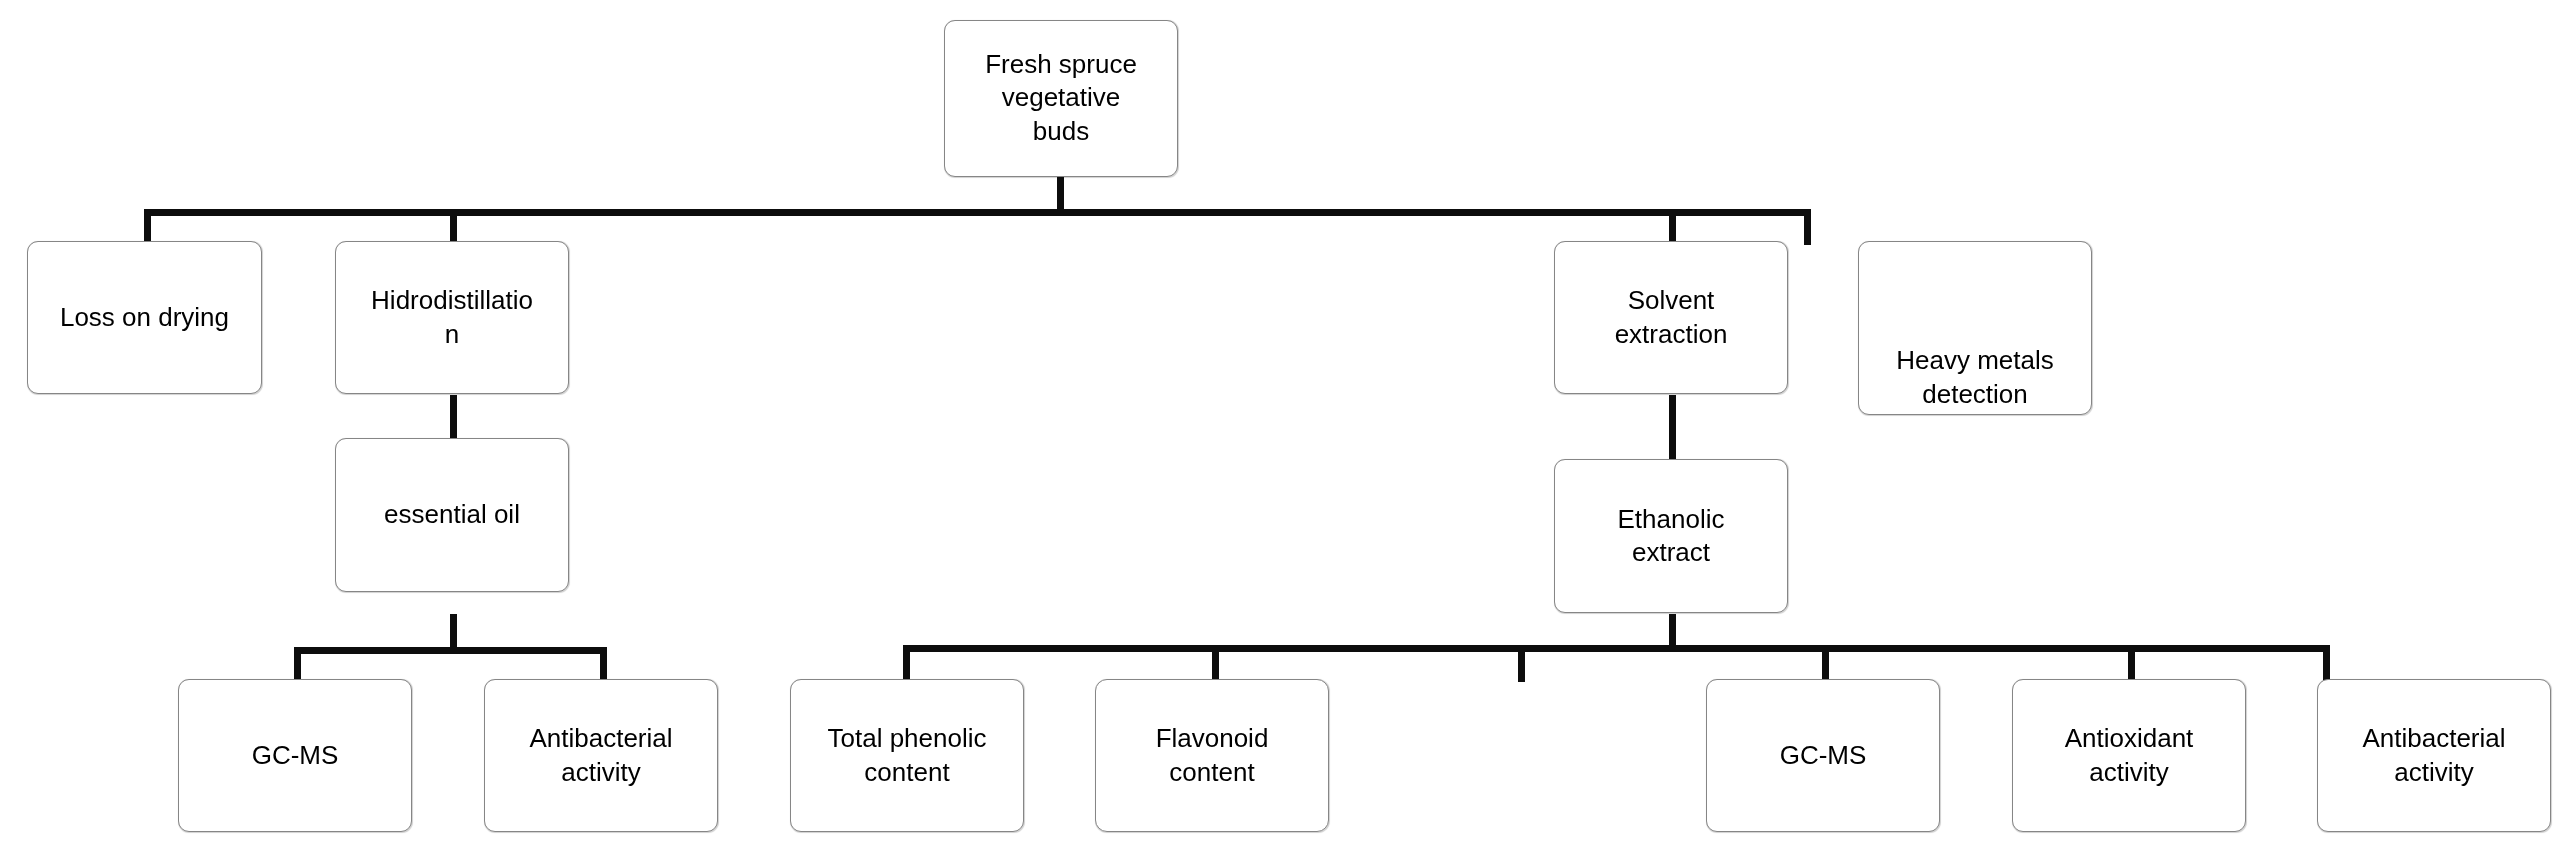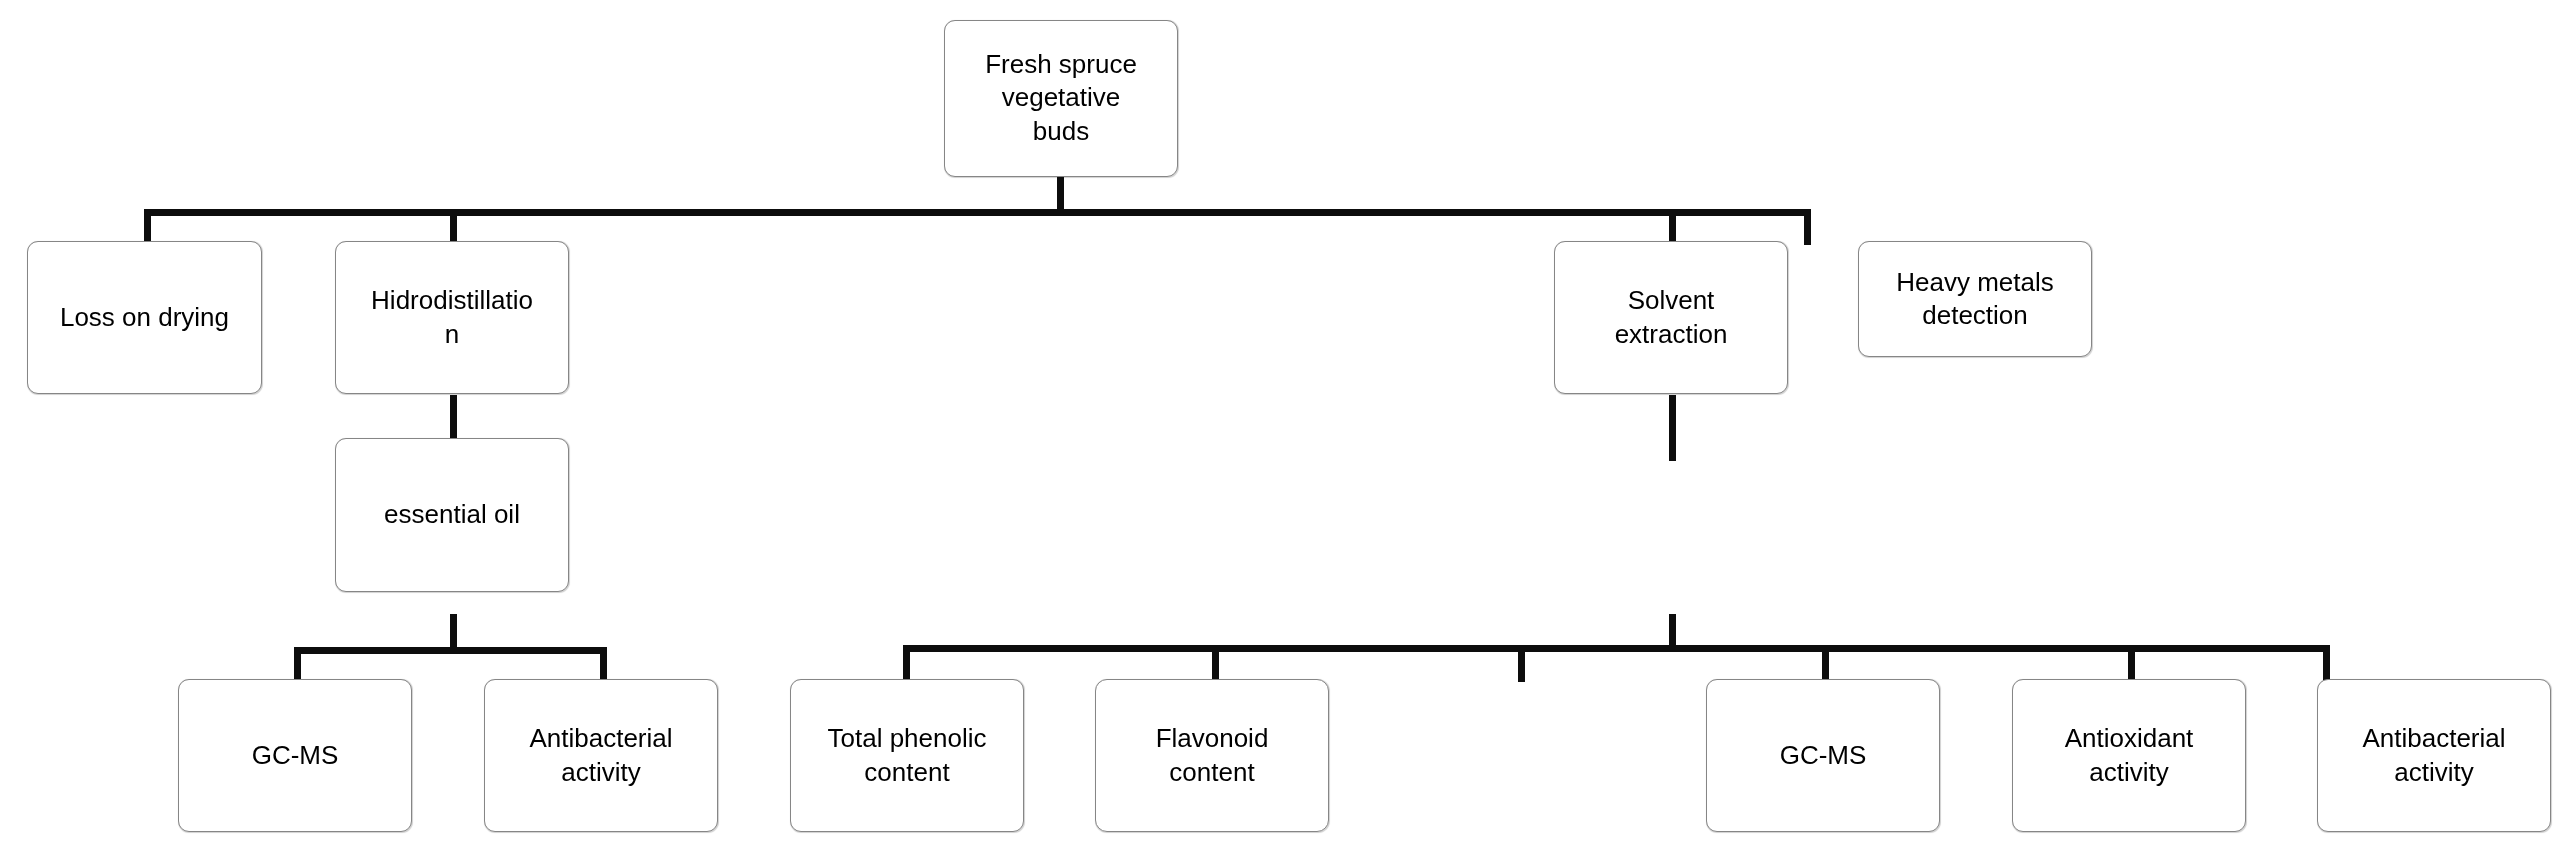--- a/index.html
+++ b/index.html
@@ -72,32 +72,36 @@
   <div class="node" style="left:335px; top:241px; width:234px; height:153px;">
     <span class="label">Hidrodistillatio
 n</span>
   </div>
 
   <div class="node" style="left:1554px; top:241px; width:234px; height:153px;border-radius:11px;">
     <span class="label">Solvent
 extraction</span>
   </div>
 
-  <div class="node" style="left:1858px; top:241px; width:234px; height:116px;">
+  <div class="node" style="left:1858px; top:241px; width:234px; height:174px;align-items:flex-end;">
     <span class="label">Heavy metals
 detection</span>
   </div>
 
   <div class="conn vstem" style="left:450px; top:395px; height:66px;"></div>
   <div class="conn vstem" style="left:1669px; top:395px; height:66px;"></div>
 
   <div class="node" style="left:335px; top:438px; width:234px; height:154px;">
     <span class="label">essential oil</span>
   </div>
 
+  <div class="node" style="left:1554px; top:459px; width:234px; height:154px;">
+    <span class="label">Ethanolic
+extract</span>
+  </div>
 
   <div class="conn vstem" style="left:450px; top:614px; height:37px;"></div>
   <div class="conn hbus" style="left:294px; top:647px; width:313px;"></div>
   <div class="conn vstem" style="left:294px; top:647px; height:35px;"></div>
   <div class="conn vstem" style="left:600px; top:647px; height:35px;"></div>
 
   <div class="conn vstem" style="left:1669px; top:614px; height:37px;"></div>
   <div class="conn hbus" style="left:903px; top:645px; width:1427px;"></div>
   <div class="conn vstem" style="left:903px; top:645px; height:37px;"></div>
   <div class="conn vstem" style="left:1212px; top:645px; height:37px;"></div>

